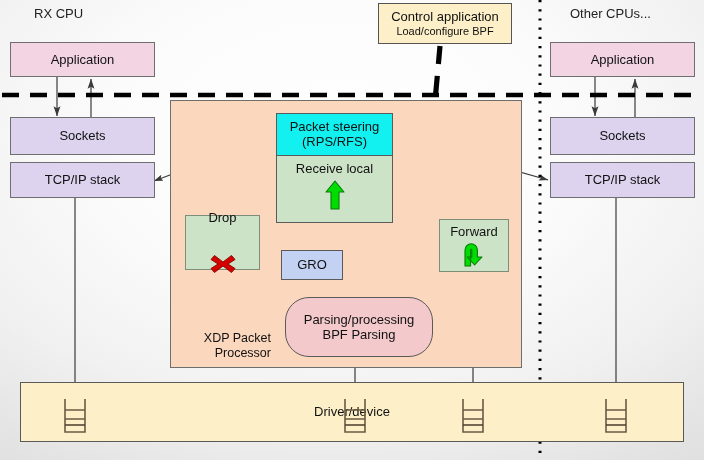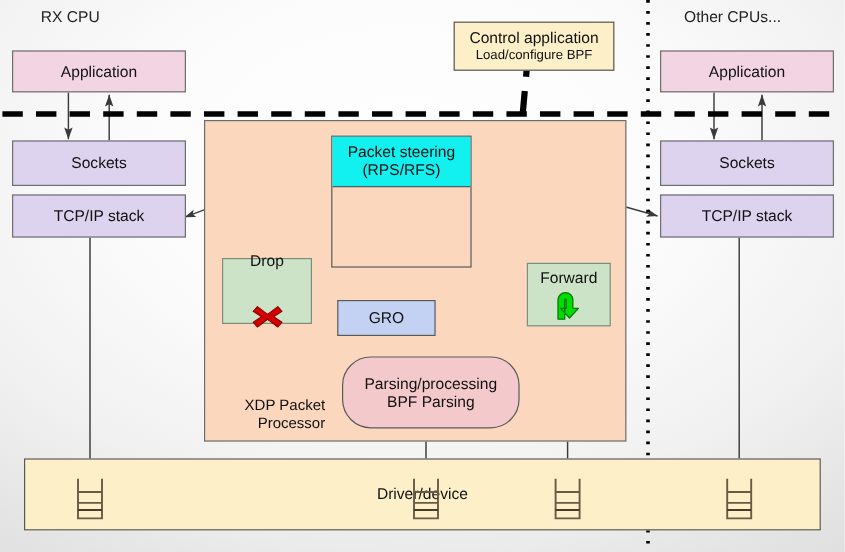--- a/index.html
+++ b/index.html
@@ -38,21 +38,21 @@
   .col-label {
     position: absolute;
     font-size: 13px;
     color: #222222;
     text-align: left;
     white-space: nowrap;
   }
   
   .c-app      { background: #f2d4e2; border-color: #6f6f6f; }
   .c-sock     { background: #ddd3ef; border-color: #6f6f6f; }
-  .c-ctrl     { background: #fdf0c8; border-color: #555555; margin-top: 15px; }
+  .c-ctrl     { background: #fdf0c8; border-color: #555555; }
   .c-xdp      { background: #fbd8bd; border-color: #6e6e6e; }
   .c-green    { background: #cde3c8; border-color: #7d8d78; }
   .c-gro      { background: #c3d2f2; border-color: #5a5a5a; }
   .c-bpf      { background: #f3c9cc; border-color: #5a5a5a; }
   .c-driver   { background: #fdf0c8; border-color: #5a5a5a; }
 
   .box .t1 { font-size: 13px; }
   .box .t2 { font-size: 11px; }
 
   
@@ -197,32 +197,40 @@
       <span>XDP Packet</span><br>
       <span>Processor</span>
     </div>
   </div>
 
   <div id="steering-group" style="left:276px; top:113px; width:117px; height:110px;">
     <div id="packet-steering">
       <span>Packet steering</span>
       <span>(RPS/RFS)</span>
     </div>
+    <div id="receive-local">
+      <span>Receive local</span>
+      <span class="icon-wrap" style="margin-top:4px;">
+        <svg width="22" height="30" viewBox="0 0 22 30">
+          <path d="M11,1 L20,12 L15,12 L15,29 L7,29 L7,12 L2,12 Z" fill="#00dd00" stroke="#0a7a0a" stroke-width="1.1" stroke-linejoin="round"></path>
+        </svg>
+      </span>
+    </div>
   </div>
 
   <div class="box c-green" style="left:185px; top:215px; width:75px; height:55px;gap:24px;">
     <span class="t1">Drop</span>
     <span class="icon-wrap" style="margin-top:3px;">
       <svg width="28" height="22" viewBox="0 0 28 22">
         <path d="M5.5,2.5 L14,9 L22.5,2.5 L26,6.5 L19,11 L26,15.5 L22.5,19.5 L14,13 L5.5,19.5 L2,15.5 L9,11 L2,6.5 Z" fill="#d40000" stroke="#8a0000" stroke-width="0.9" stroke-linejoin="round"></path>
       </svg>
     </span>
   </div>
 
-  <div class="box c-gro" style="left:281px; top:250px; width:82px; height:30px;">
+  <div class="box c-gro" style="left:281px; top:250px; width:62px; height:30px;">
     <span class="t1">GRO</span>
   </div>
 
   <div class="box c-green" style="left:439px; top:219px; width:70px; height:53px;">
     <span class="t1">Forward</span>
     <span class="icon-wrap" style="margin-top:1px;">
       <svg width="28" height="26" viewBox="0 0 28 26">
         <path d="M5,25 L5,9 A6.2,6.2 0 0 1 17.4,9 L17.4,16 L22,16 L14.6,24 L7.2,16 L11.8,16 L11.8,9
                  A0.6,0.6 0 0 0 10.6,9 L10.6,25 Z" fill="#00dd00" stroke="#0a7a0a" stroke-width="1.1" stroke-linejoin="round"></path>
       </svg>

